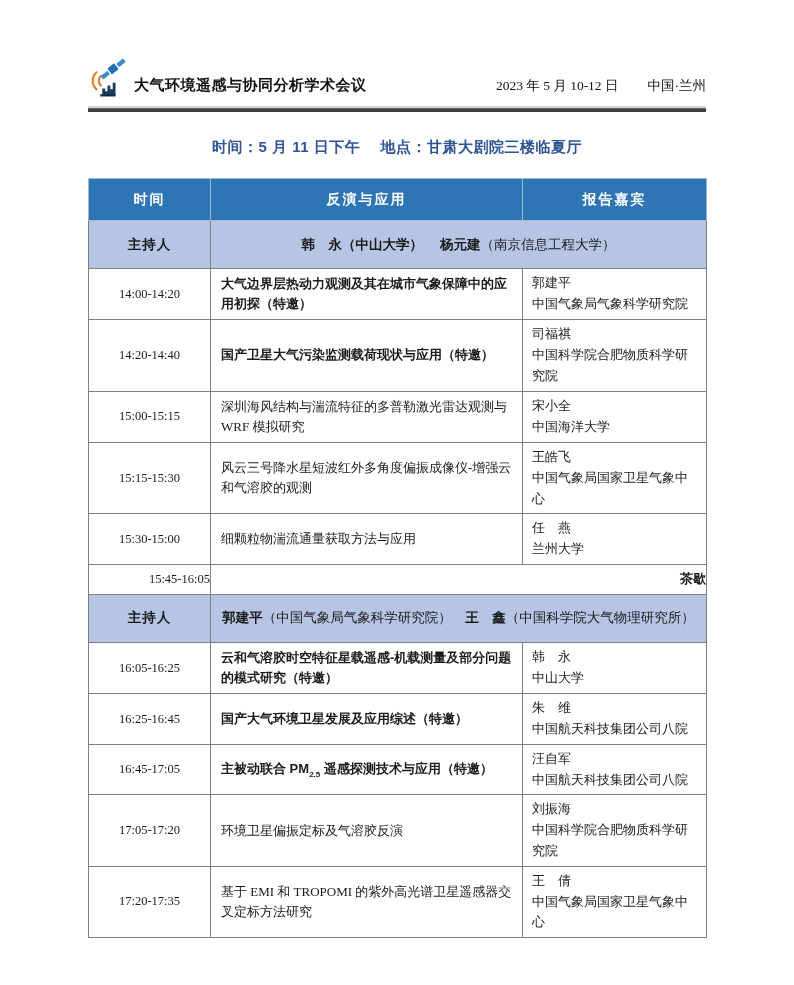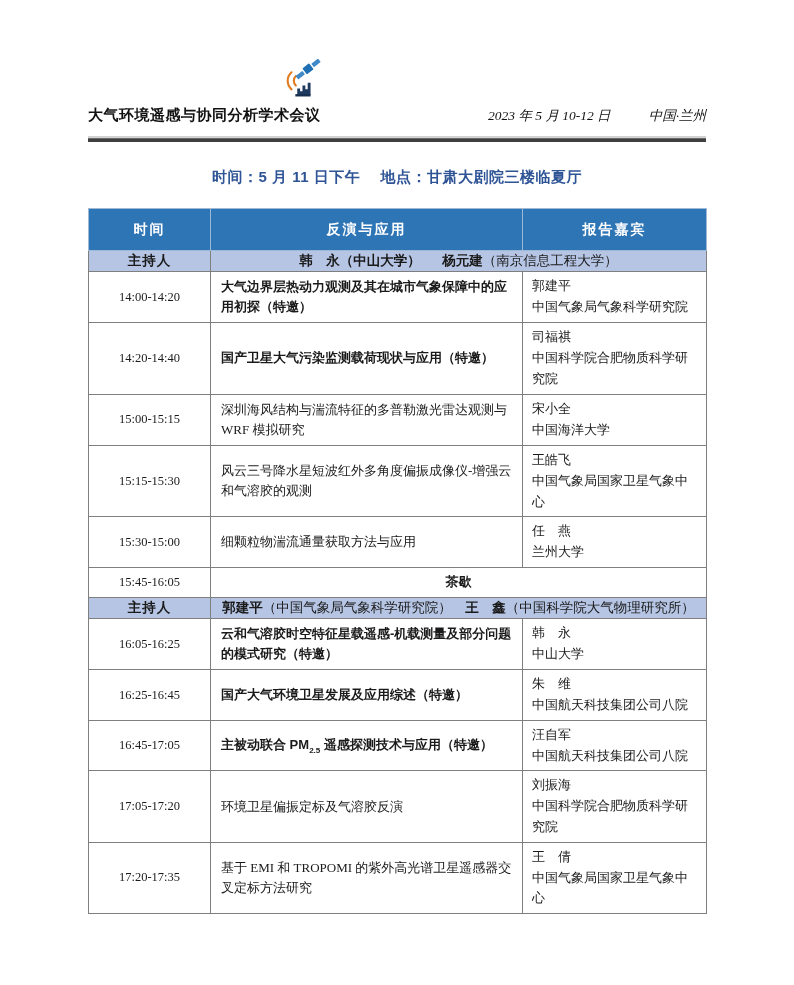--- a/index.html
+++ b/index.html
@@ -16,27 +16,27 @@
     width:794px;height:985px;overflow:hidden;position:relative;
     font-family:"Liberation Serif","DejaVu Serif",serif;color:#1a1a1a;
   }
   .content{width:618px;margin:0 auto;}
 
   
   .page-header{
     padding-top:56px;
     display:flex;align-items:flex-end;justify-content:space-between;
   }
-  .header-left{display:flex;align-items:flex-end;gap:8px;flex-direction:column;}
+  .header-left{display:flex;align-items:flex-end;gap:8px;}
   .logo{width:38px;height:42px;flex:0 0 auto;}
   .conf-name{
     font-family:"Liberation Sans","DejaVu Sans",sans-serif;
     font-weight:700;font-size:15px;color:#111;padding-bottom:3px;letter-spacing:.5px;
   }
-  .header-right{display:flex;gap:38px;padding-bottom:3px;font-style:italic;}
+  .header-right{display:flex;gap:29px;padding-bottom:3px;}
   .header-date,.header-loc{font-size:13.5px;color:#111;}
   .header-rule{
     margin-top:8px;height:6px;
     background:linear-gradient(to bottom,#ffffff 0,#9a9a9a 18%,#ffffff 30%,var(--rule-dark) 45%,var(--rule-dark) 100%);
   }
 
   
   .session-title{
     margin-top:26px;text-align:center;
     font-family:"Liberation Sans","DejaVu Sans",sans-serif;
@@ -60,42 +60,42 @@
     border:1px solid var(--border-inner);
     vertical-align:middle;
   }
   .schedule th{
     background:var(--header-bg);color:#fff;
     font-family:"Liberation Sans","DejaVu Sans",sans-serif;
     font-weight:700;font-size:14px;height:42px;text-align:center;letter-spacing:2px;
     border-color:#9db9d6;
   }
   .row-moderator td{
-    background:var(--moderator-bg);height:21px;text-align:center;
+    background:var(--moderator-bg);height:48px;text-align:center;
     font-size:13.5px;
   }
   .row-moderator .cell-time{
     font-family:"Liberation Sans","DejaVu Sans",sans-serif;font-weight:700;letter-spacing:1px;
   }
-  .mod-bold{font-family:Liberation Mono, monospace;font-weight:700;}
+  .mod-bold{font-family:Liberation Serif, serif;font-weight:700;}
   .mod-normal{font-family:"Liberation Serif","DejaVu Serif",serif;font-weight:400;}
   .cell-time{
     text-align:center;font-size:12.5px;white-space:nowrap;
     font-family:"Liberation Serif","DejaVu Serif",serif;
   }
   .cell-title{
     padding:5px 10px;font-size:13px;line-height:1.55;text-align:left;
   }
   .cell-title.bold-title{
     font-family:"Liberation Sans","DejaVu Sans",sans-serif;font-weight:700;
   }
   .cell-title sub{font-size:.62em;}
   .cell-guest{padding:4px 9px;font-size:13px;line-height:1.6;text-align:left;}
   .row-talk td{height:46px;}
-  .row-span td{height:30px;}
+  .row-span td{height:30px;text-align:right;}
   .span-label{text-align:center;font-size:13px;}
   .span-label.bold-label{
     font-family:"Liberation Sans","DejaVu Sans",sans-serif;font-weight:700;
   }
 </style>
 </head>
 <body>
 
 <div class="content">
 

